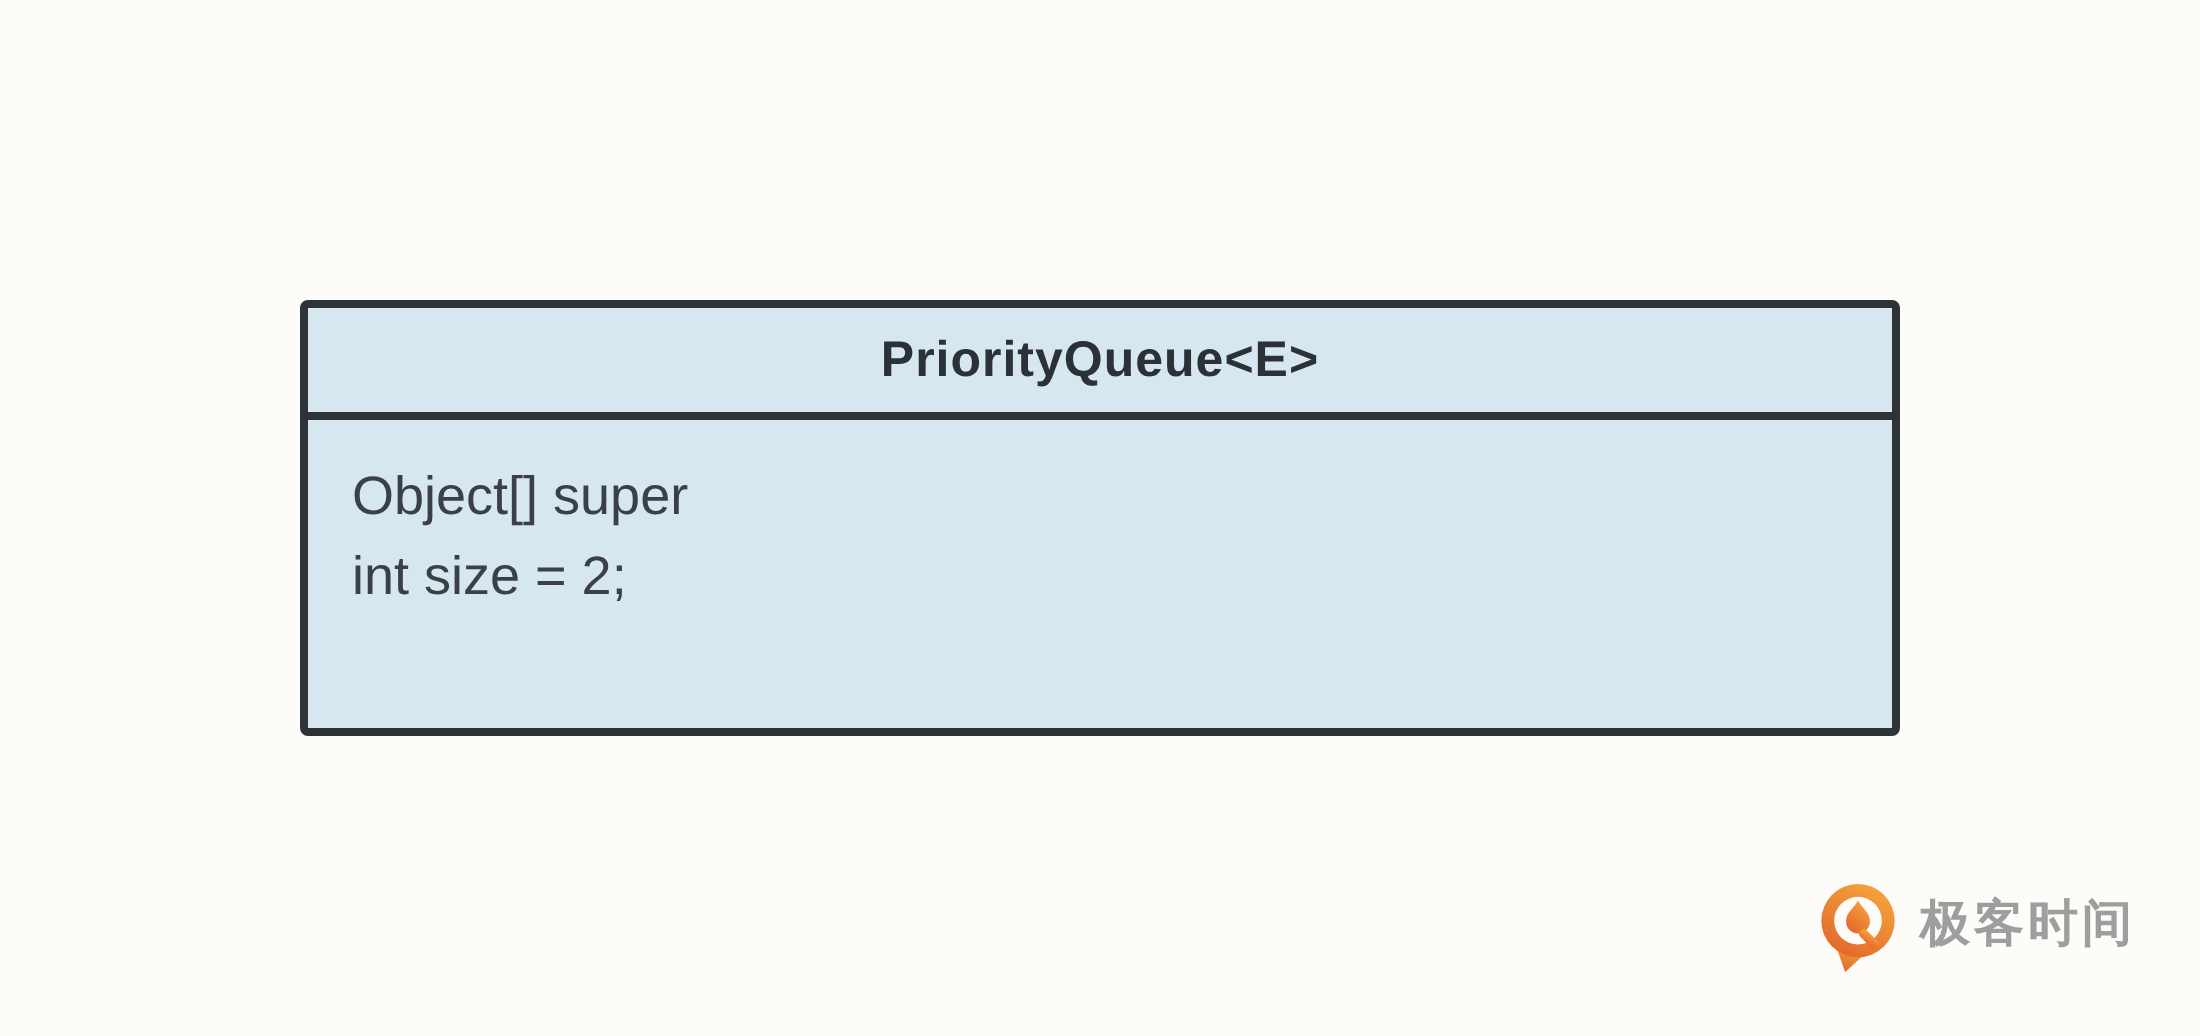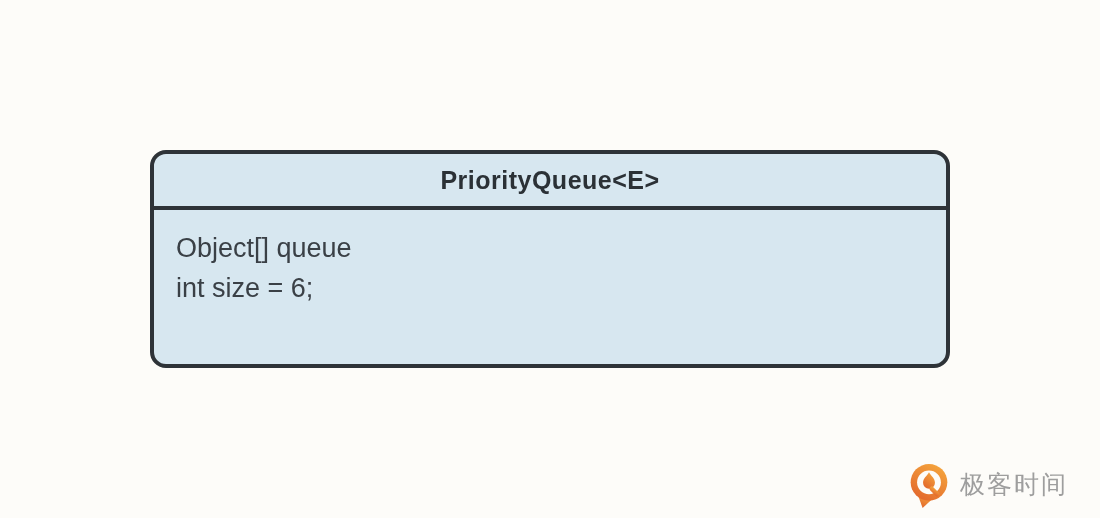--- a/index.html
+++ b/index.html
@@ -19,21 +19,21 @@
     inset: 0;
   }
   .class-box {
     position: absolute;
     left: 150px;
     top: 150px;
     width: 792px;
     height: 210px;
     background: #d7e7f0;
     border: 4px solid #2e3338;
-    border-radius: 16px;
+    border-radius: 4px;
     box-sizing: content-box;
   }
   .class-box .header {
     height: 52px;
     border-bottom: 4px solid #2e3338;
     display: flex;
     align-items: center;
     justify-content: center;
   }
   .class-box .header .title {
@@ -47,24 +47,25 @@
   }
   .attr-line {
     font-size: 27px;
     line-height: 40px;
     color: #3a4046;
     white-space: nowrap;
   }
   .logo {
     position: absolute;
     right: 32px;
-    bottom: 8px;
+    bottom: 30px;
     display: flex;
     align-items: center;
     gap: 9px;
+    font-weight: bold;
   }
   .logo-icon {
     width: 44px;
     height: 48px;
     display: block;
   }
   .logo-text {
     font-size: 25px;
     color: #9e9e9e;
     letter-spacing: 2px;
@@ -75,22 +76,22 @@
 </head>
 <body>
 
 <div class="canvas">
 
   <div class="class-box">
     <div class="header">
       <span class="title">PriorityQueue&lt;E&gt;</span>
     </div>
     <div class="body">
-      <div class="attr-line">Object[] queue</div>
-      <div class="attr-line">int size = 6;</div>
+      <div class="attr-line">Object[] super</div>
+      <div class="attr-line">int size = 2;</div>
     </div>
   </div>
 
   <div class="logo">
     <svg class="logo-icon" viewBox="0 0 48 52">
       <defs>
         <linearGradient id="gkgrad" x1="0.8" y1="0" x2="0.2" y2="1">
           <stop offset="0" stop-color="#f5a63d"></stop>
           <stop offset="1" stop-color="#e2662c"></stop>
         </linearGradient>

